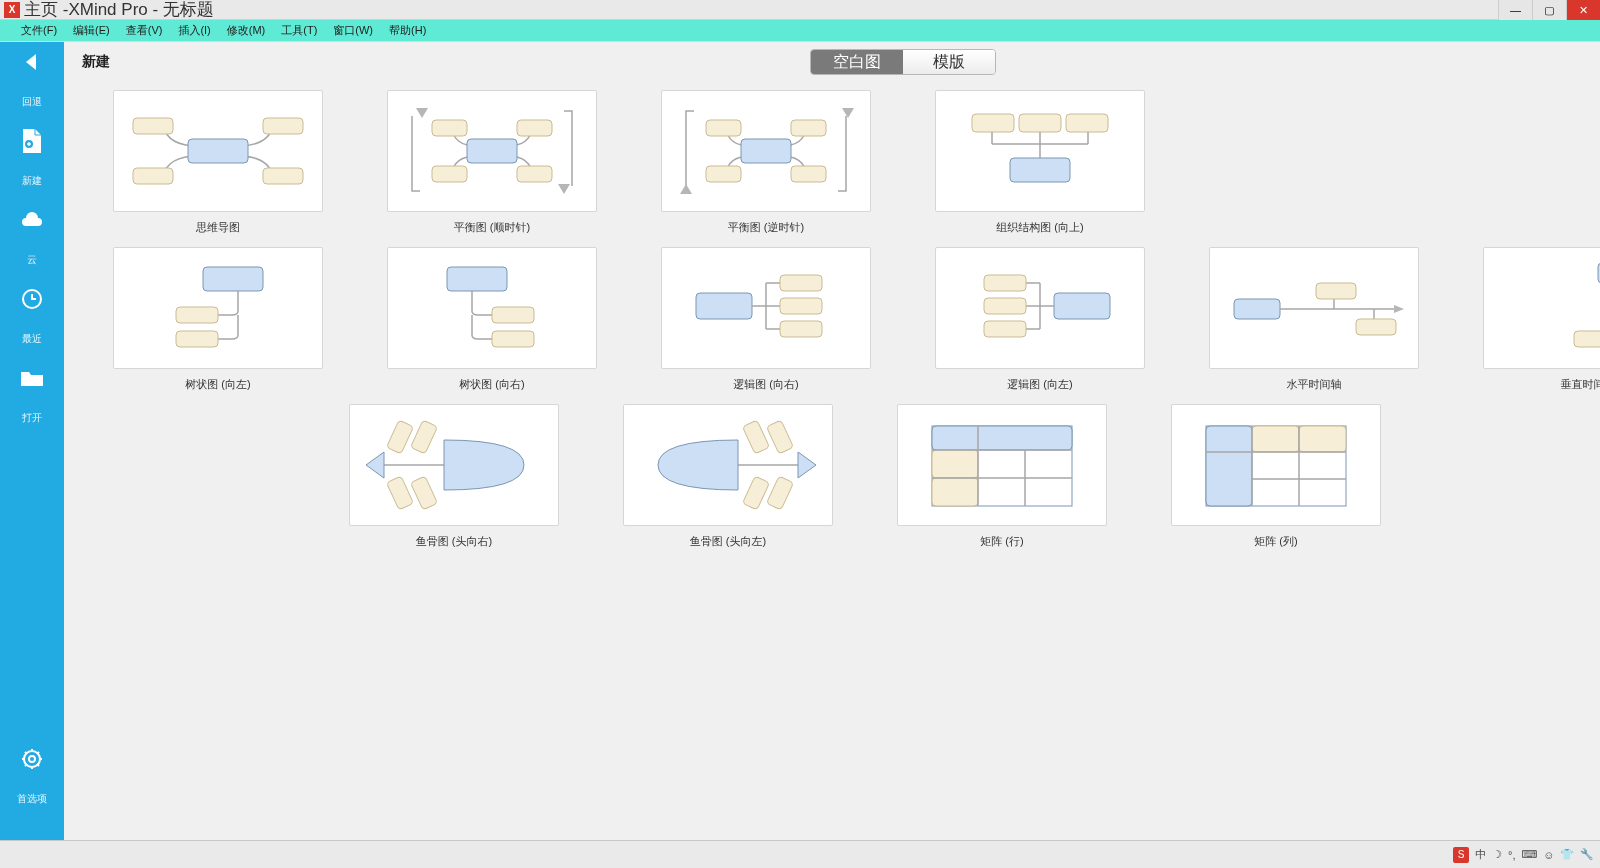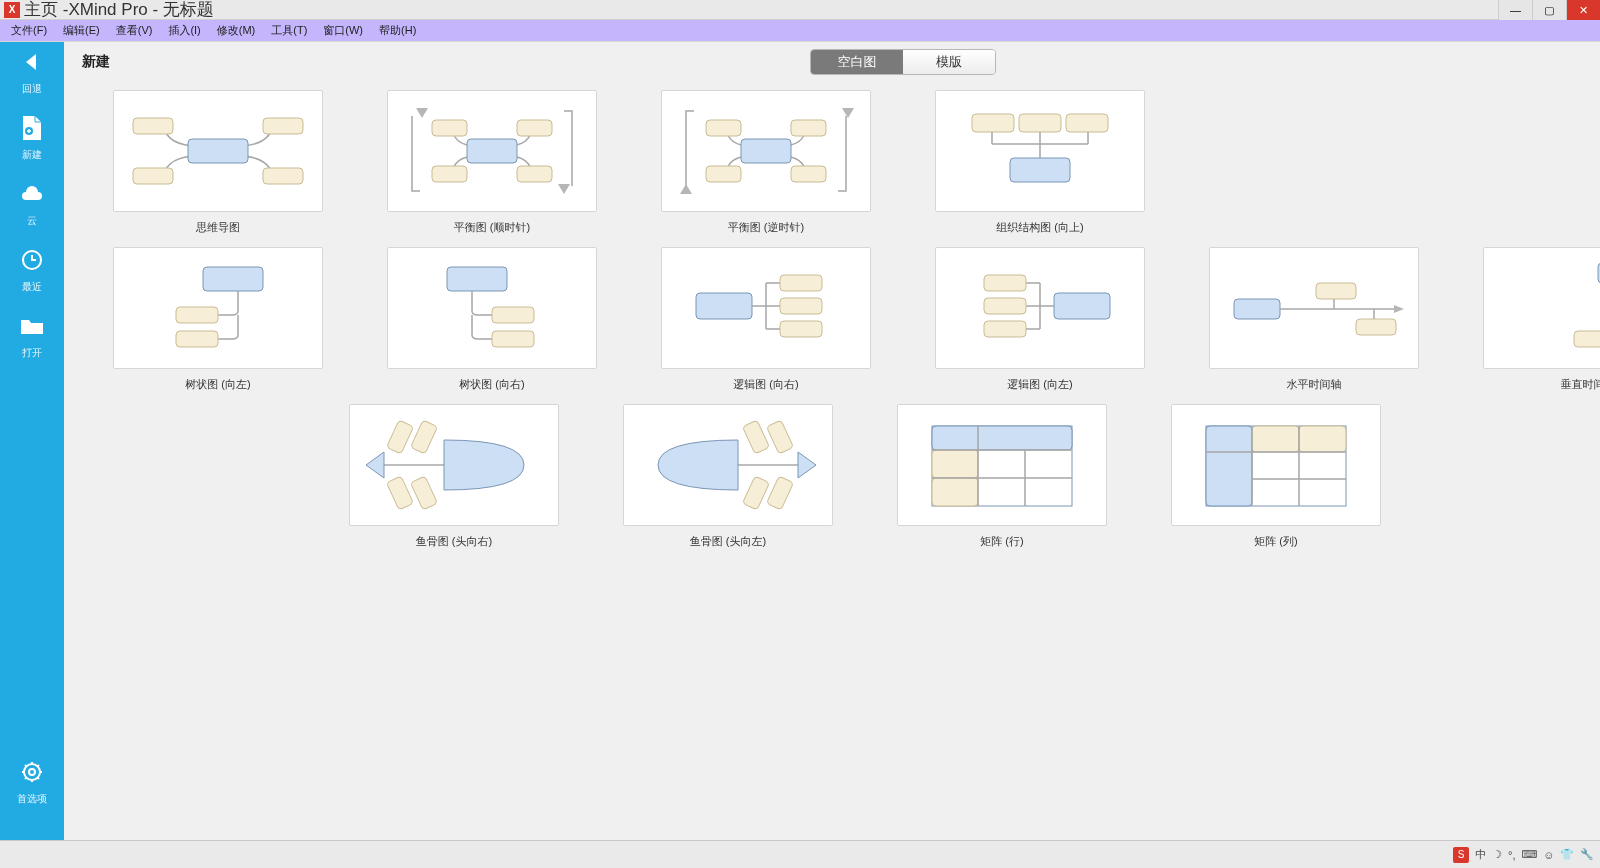--- a/index.html
+++ b/index.html
@@ -9,39 +9,39 @@
 .titlebar { height: 20px; background: #e9e9e9; display: flex; align-items: center; border-bottom: 1px solid #d0d0d0; position: relative; }
 .titlebar .app-icon { width: 16px; height: 16px; background: #d9372b; margin: 0 4px; display: inline-flex; align-items: center; justify-content: center; color: #fff; font-size: 10px; font-weight: bold; }
 .titlebar .title-text { font-size: 17px; color: #333; }
 .titlebar .win-controls { position: absolute; right: 0; top: 0; display: flex; }
 .titlebar .win-controls div { width: 34px; height: 20px; display: flex; align-items: center; justify-content: center; border-left: 1px solid #ccc; font-size: 11px; }
 .titlebar .win-controls .min { background: #e6e6e6; }
 .titlebar .win-controls .max { background: #e6e6e6; }
 .titlebar .win-controls .close { background: #d9372b; color: #fff; }
 
 
-.menubar { height: 22px; background: #c4b5fd; border-bottom: 1px solid #d8d8d8; display: flex; align-items: center; padding-left: 3px; }
+.menubar { height: 22px; background: #5eead4; border-bottom: 1px solid #d8d8d8; display: flex; align-items: center; padding-left: 13px; }
 .menubar .menu-item { padding: 0 8px; font-size: 11px; color: #222; cursor: default; }
 
 
 .main { display: flex; height: calc(868px - 20px - 22px - 28px); }
 
 
 .sidebar { width: 64px; background: #22aae2; color: #fff; display: flex; flex-direction: column; align-items: center; padding-top: 6px; position: relative; }
 .sidebar .side-item { width: 64px; display: flex; flex-direction: column; align-items: center; margin-bottom: 18px; cursor: pointer; }
 .sidebar .side-item .icon { width: 28px; height: 28px; display: flex; align-items: center; justify-content: center; }
-.sidebar .side-item .label { font-size: 10px; margin-top: 6px; color: #e6f6fd; }
+.sidebar .side-item .label { font-size: 10px; margin-top: 19px; color: #e6f6fd; }
 .sidebar .side-bottom { position: absolute; bottom: 16px; }
 
 
 .content { flex: 1; background: #f0f0f0; display: flex; flex-direction: column; }
 .content-header { height: 40px; display: flex; align-items: center; position: relative; padding-left: 18px; }
 .content-header .page-title { font-size: 14px; font-weight: bold; color: #222; }
 .segmented { position: absolute; left: 50%; transform: translateX(-50%); display: flex; border: 1px solid #b7b7b7; border-radius: 4px; overflow: hidden; }
-.segmented .seg { width: 92px; height: 24px; display: flex; align-items: center; justify-content: center; font-size: 13px; background: linear-gradient(#fff,#ececec); color: #333; cursor: pointer; }
+.segmented .seg { width: 92px; height: 24px; display: flex; align-items: center; justify-content: center; font-size: 16px; background: linear-gradient(#fff,#ececec); color: #333; cursor: pointer; }
 .segmented .seg.active { background: #7a7a7a; color: #fff; }
 
 .templates { flex: 1; overflow: auto; padding: 8px 30px 12px 30px; }
 .row { display: flex; gap: 26px; margin-bottom: 12px; }
 .tpl { width: 248px; display: flex; flex-direction: column; align-items: center; cursor: pointer; }
 .tpl .thumb { width: 210px; height: 122px; background: #fff; border: 1px solid #d6d6d6; border-radius: 2px; display: flex; align-items: center; justify-content: center; }
 .tpl .caption { font-size: 11px; color: #333; margin-top: 8px; }
 
 
 .box-blue { fill: #cddff5; stroke: #7b96b4; stroke-width: 1; rx: 4; }

